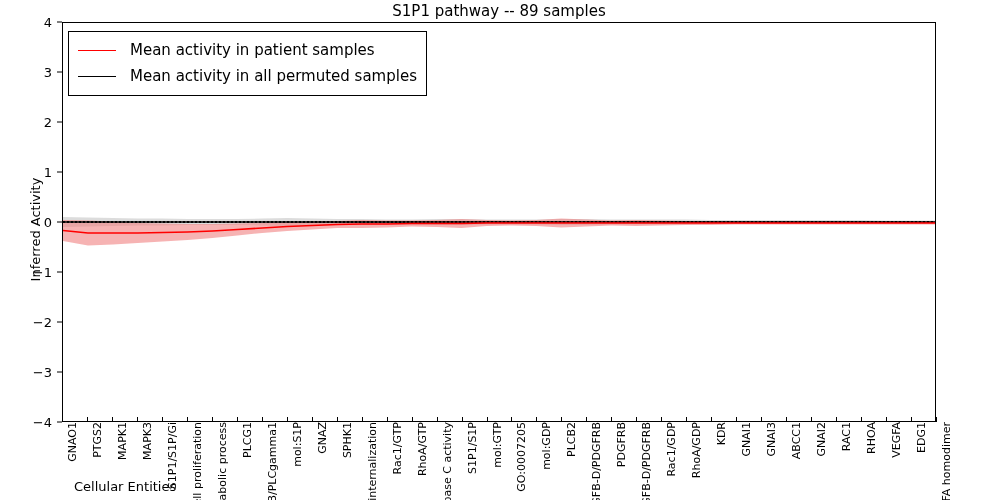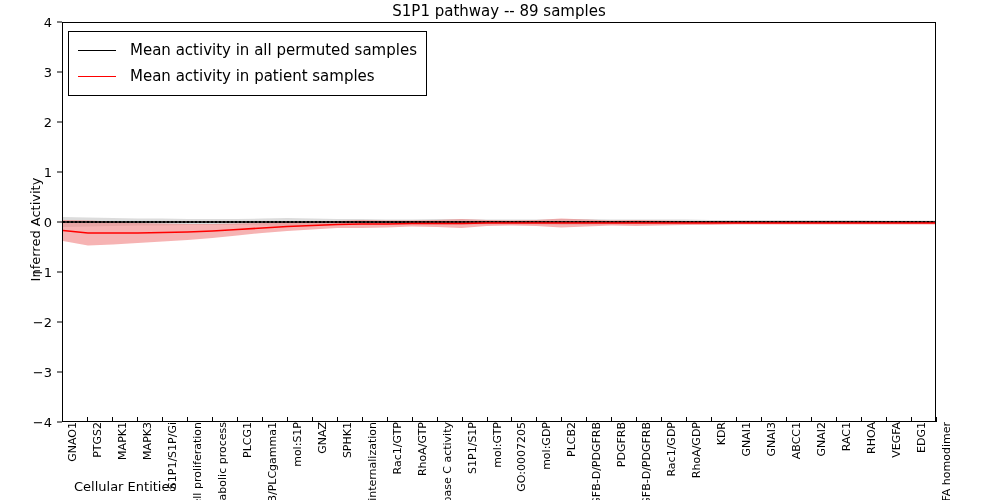--- a/index.html
+++ b/index.html
@@ -184,22 +184,22 @@
       <div class="xtick-lab" style="left: 828.057px;">VEGFA</div>
       <div class="xtick-mark" style="left: 849.029px;"></div>
       <div class="xtick-lab" style="left: 853.029px;">EDG1</div>
       <div class="xtick-mark" style="left: 874px;"></div>
       <div class="xtick-lab" style="left: 878px;">VEGFR2 homodimer/VEGFA homodimer</div>
     </div>
   <div class="xlabel">Cellular Entities</div>
 
   <div class="legend">
     <div class="legend-row">
+      <span class="legend-swatch red"></span>
+      <span class="legend-text">Mean activity in patient samples</span>
+    </div>
+    <div class="legend-row">
       <span class="legend-swatch"></span>
       <span class="legend-text">Mean activity in all permuted samples</span>
     </div>
-    <div class="legend-row">
-      <span class="legend-swatch red"></span>
-      <span class="legend-text">Mean activity in patient samples</span>
-    </div>
   </div>
 
 </div>
 
 </body></html>

